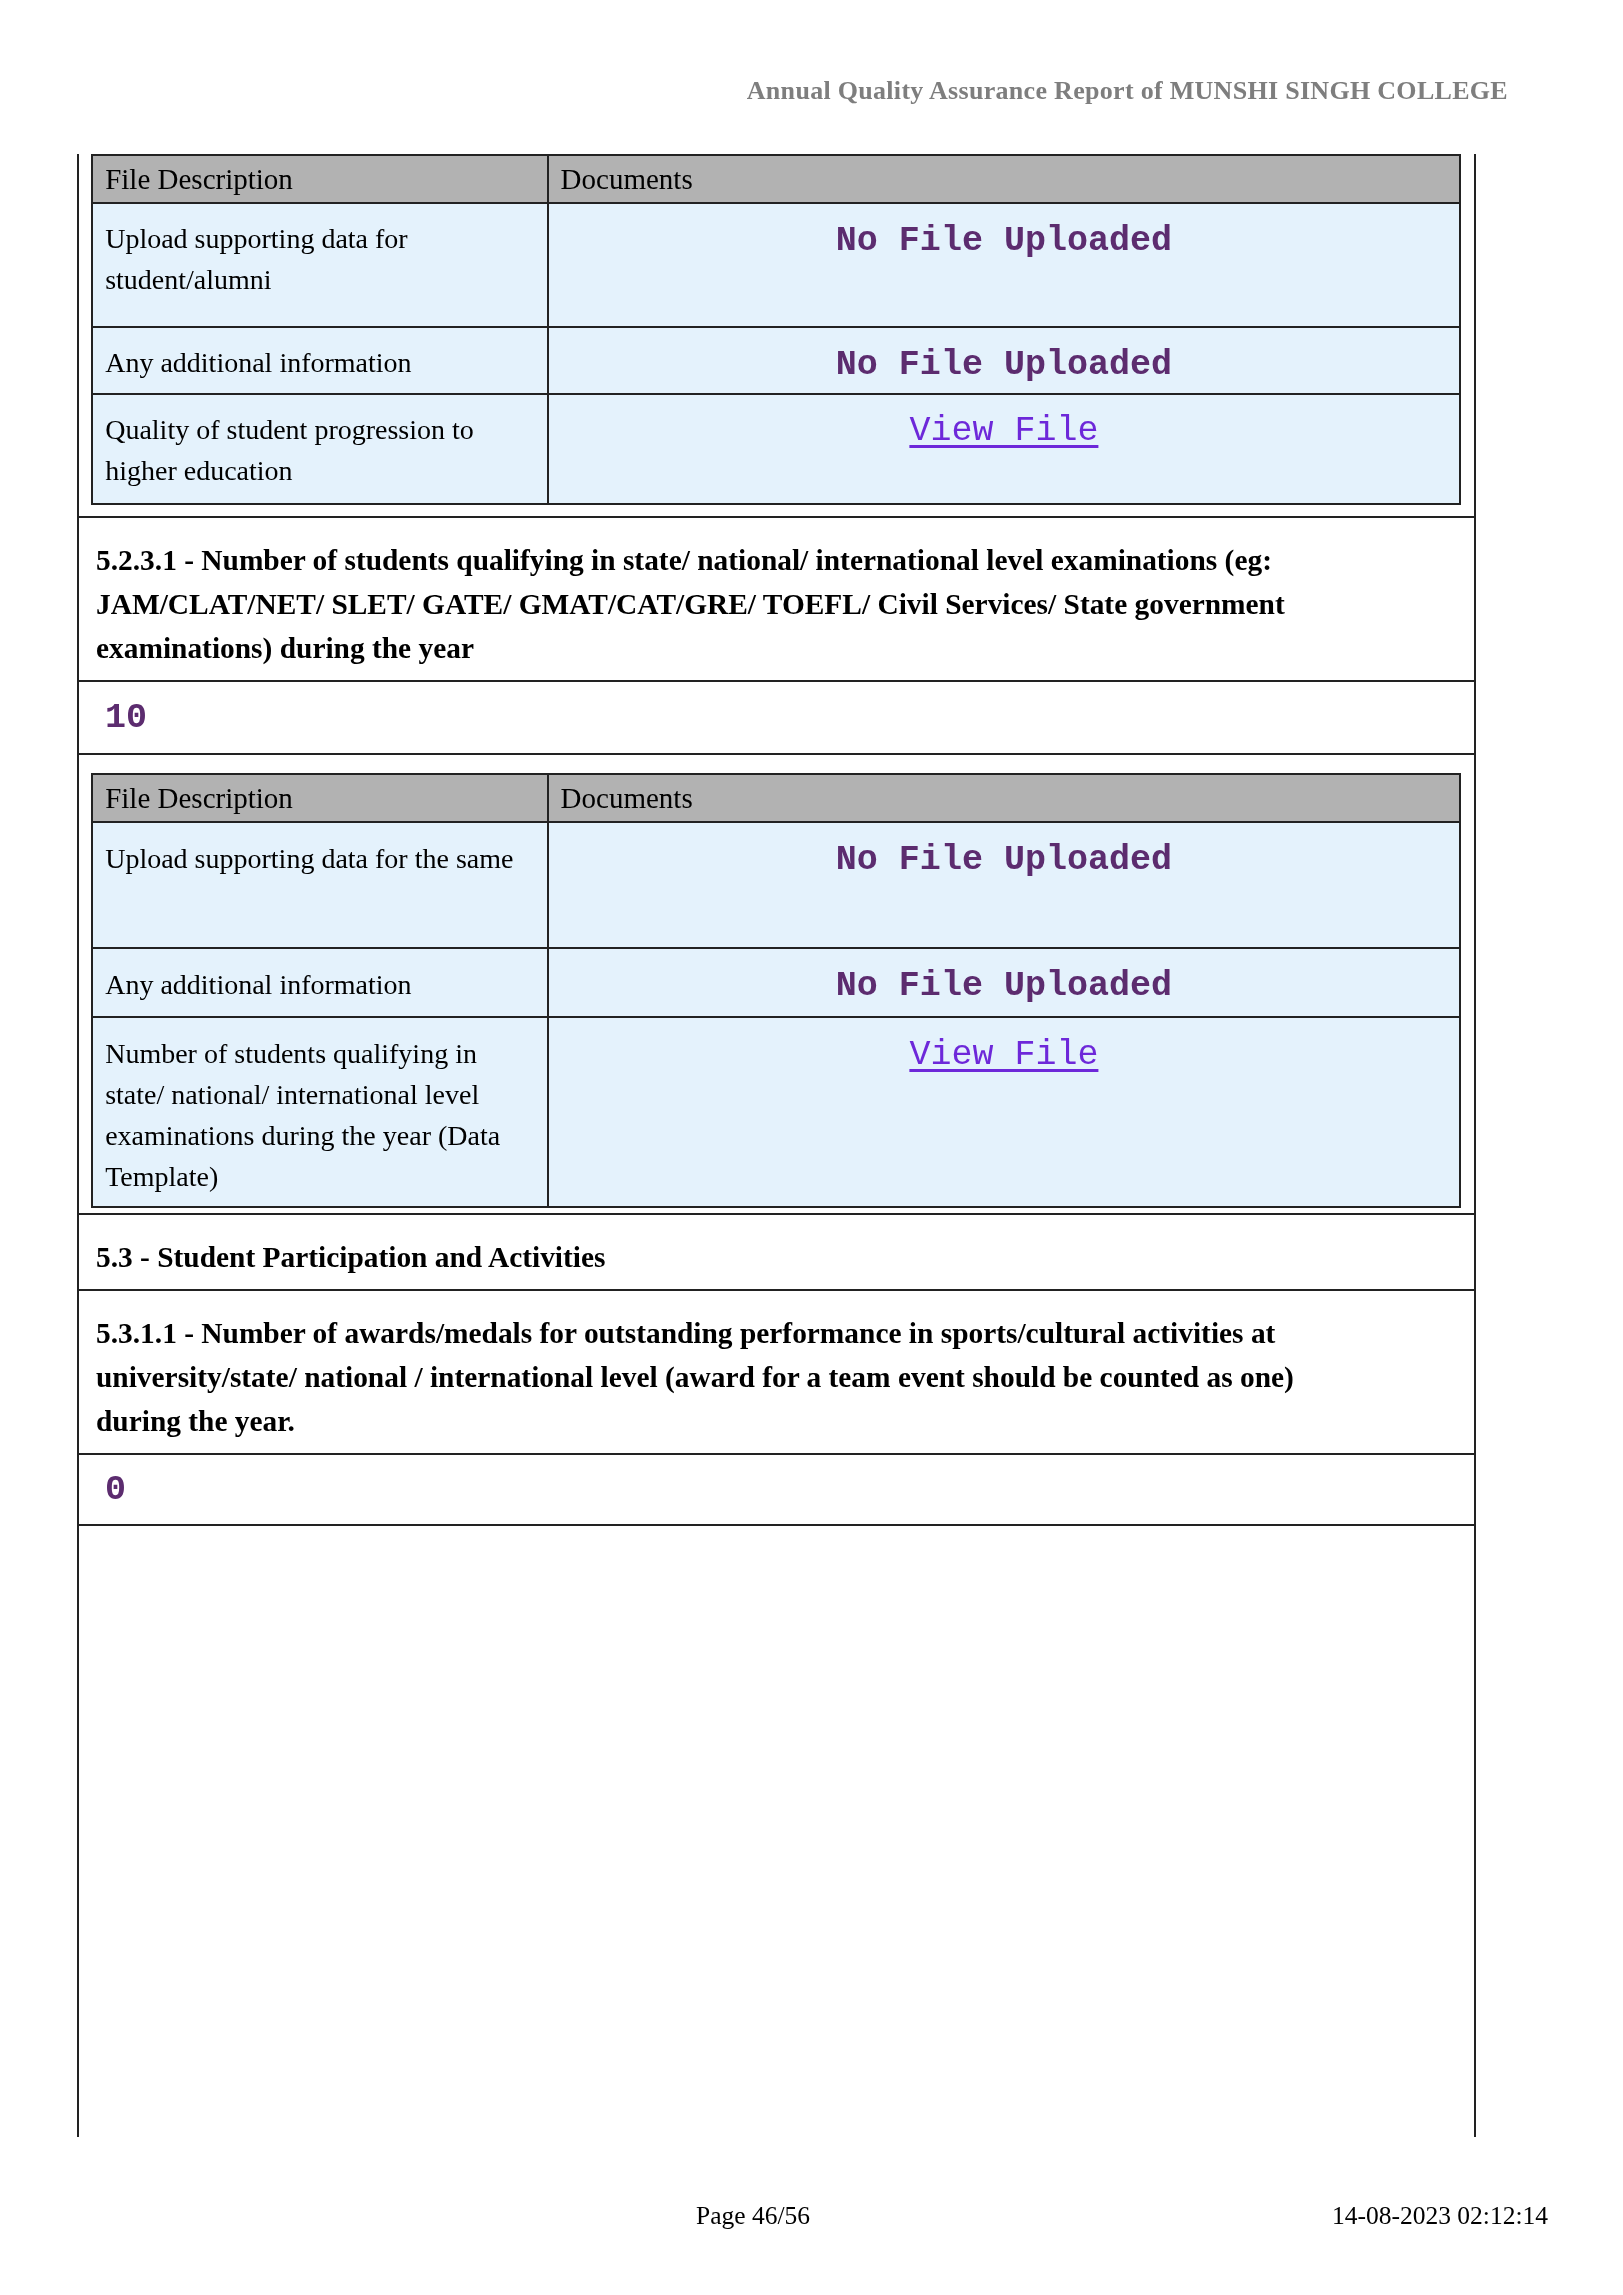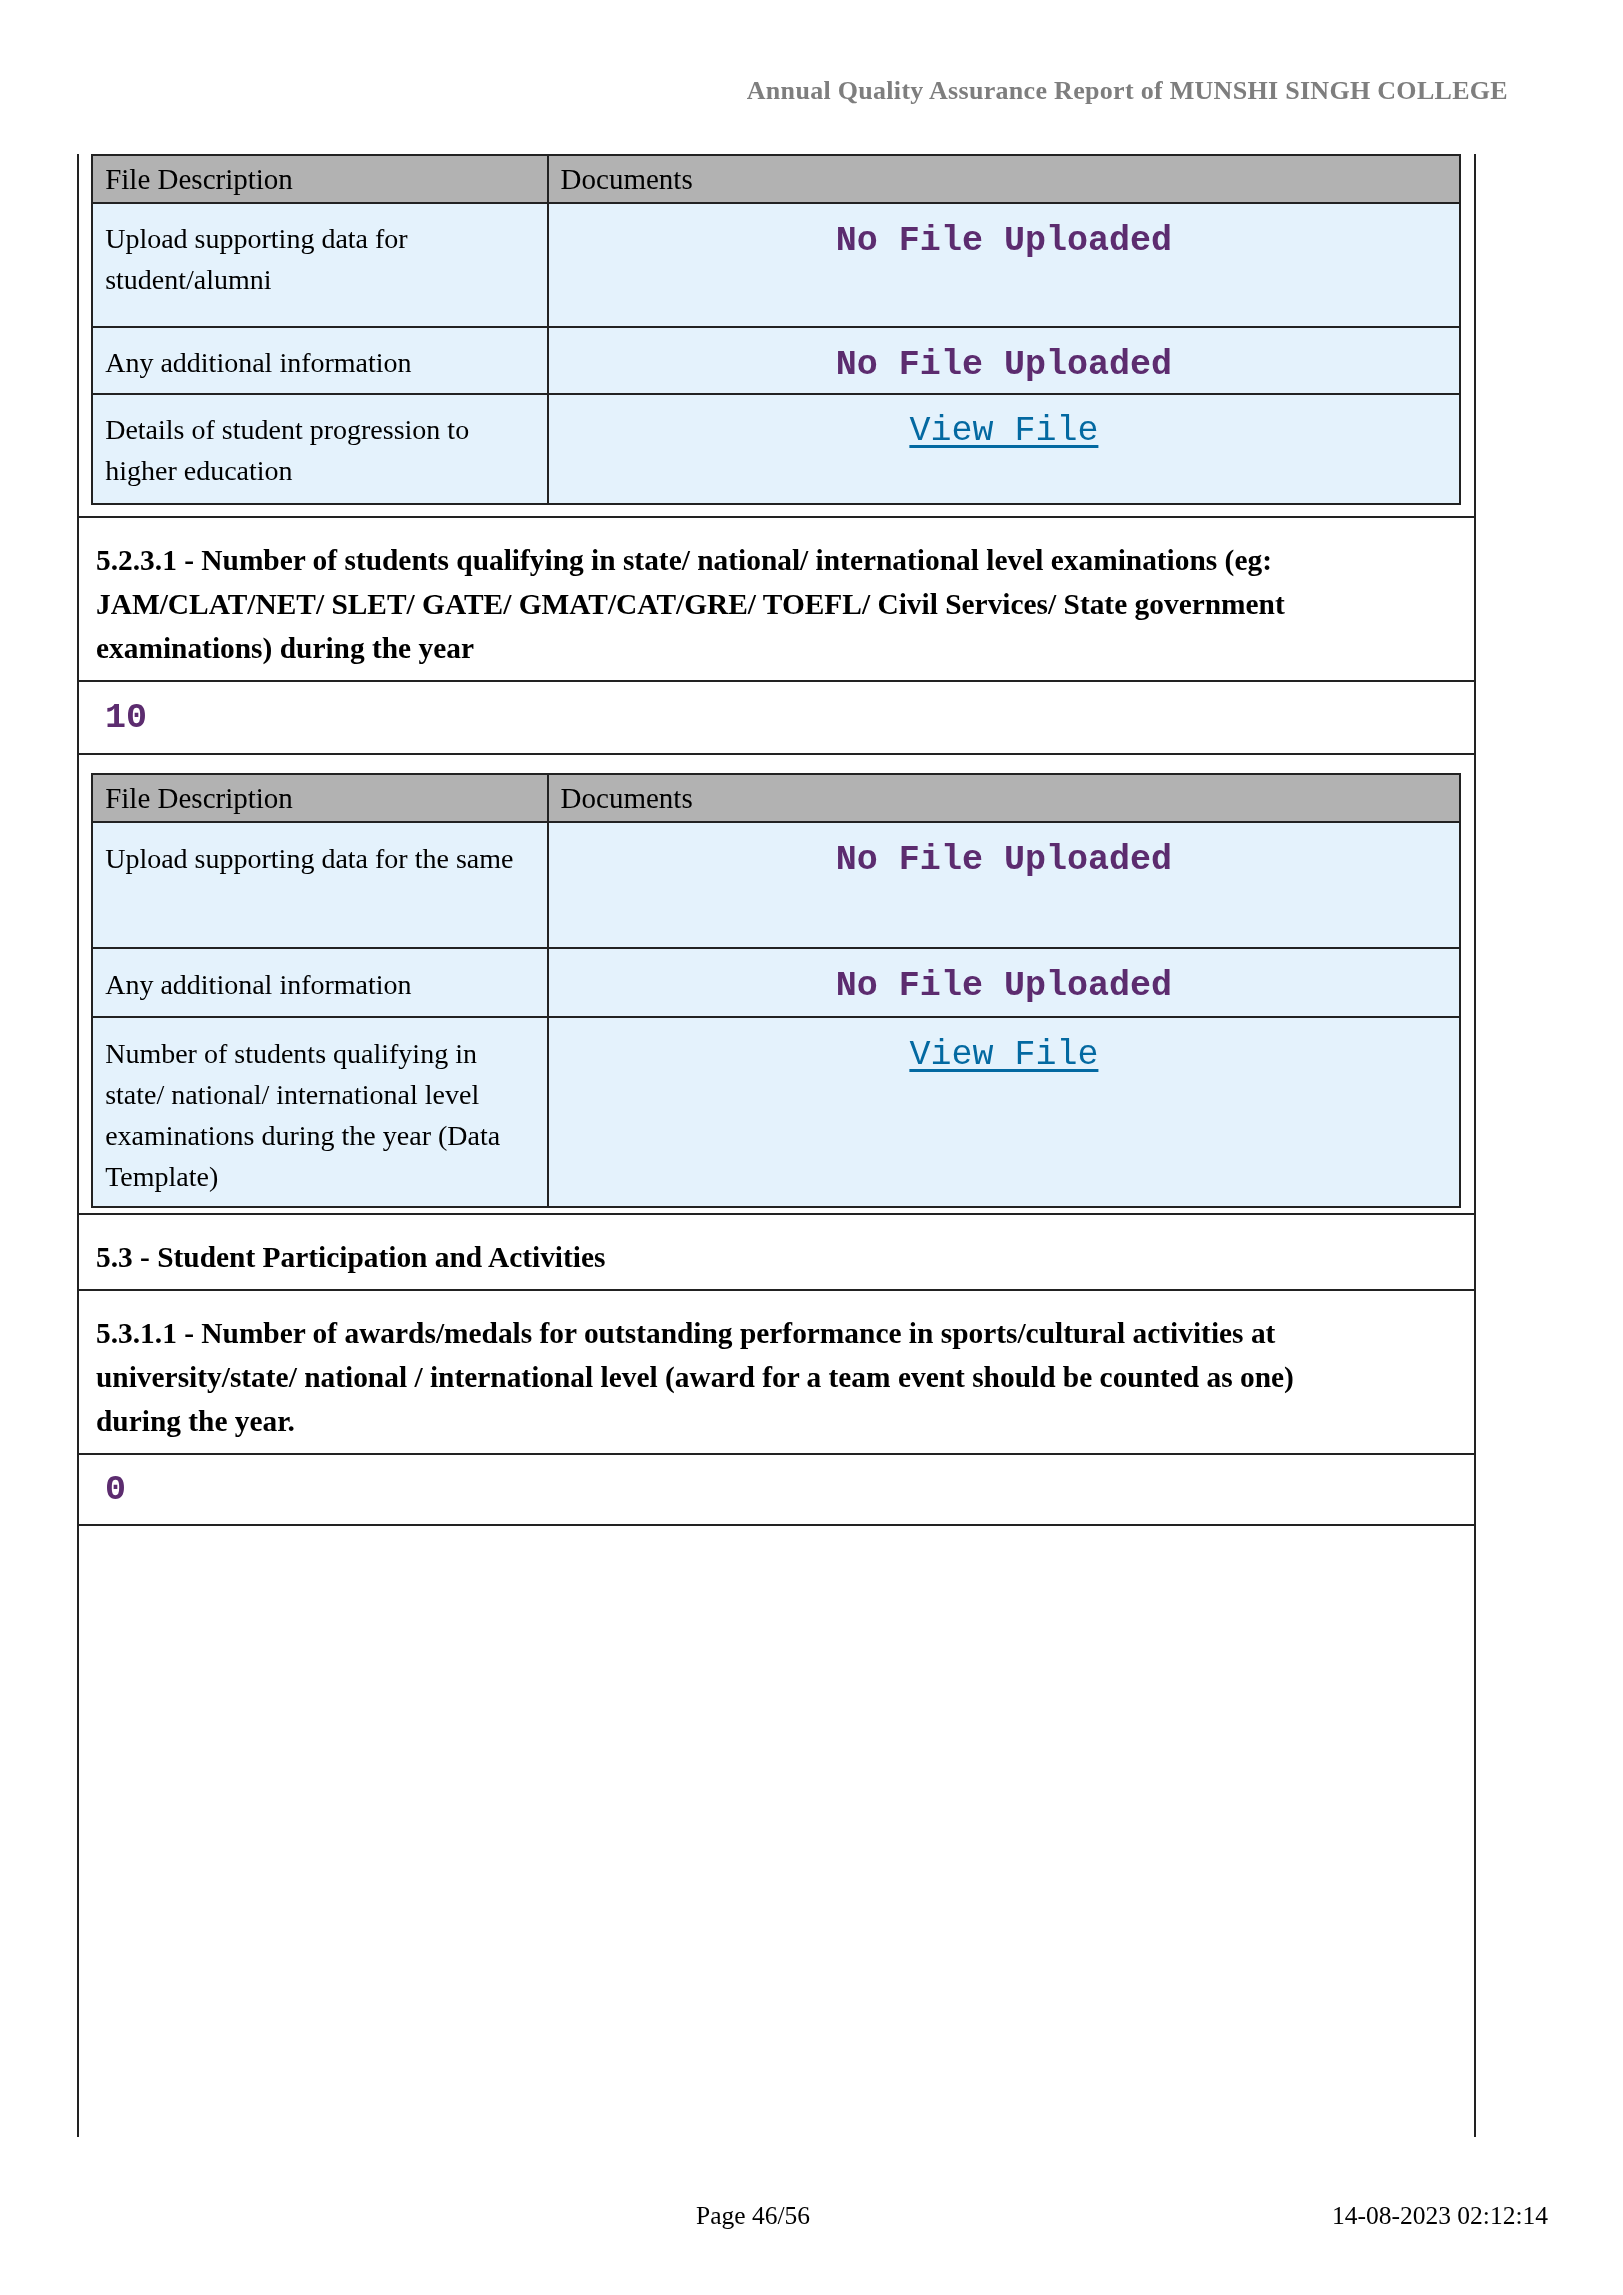--- a/index.html
+++ b/index.html
@@ -28,21 +28,21 @@
     background:#b2b2b2; text-align:left; font-weight:normal; font-size:29px;
     padding:6.5px 6.5px 6.5px 11.8px; vertical-align:middle; border-bottom-width:2.6px;
   }
   table.file-table td { background:#e4f2fc; vertical-align:top; font-size:28px; line-height:41px; }
   td.cell-label { padding:14.4px 11.8px 9.2px 11.8px; }
   td.cell-doc   { text-align:center; padding-top:15.7px; }
   .col-desc { width:33.3%; }
 
   .no-file { font-family:"Liberation Mono", monospace; font-weight:bold; color:#5c2c6f;
              font-size:35px; letter-spacing:0; }
-  .view-file { font-family:"Liberation Mono", monospace; color:#0369a1; font-size:35px;
+  .view-file { font-family:"Liberation Mono", monospace; color:#6d28d9; font-size:35px;
                text-decoration:underline; text-underline-offset:5.2px; cursor:pointer; }
 
   
   .heading-row { padding:19.6px 105px 10.5px 17px; font-weight:bold; font-size:29.4px; line-height:44px; }
   .h-523  { min-height:143px; }
   .h-5231 { min-height:156px; }
   .h-53   { min-height:70px; }
   .h-531  { min-height:164px; }
   .h-5311 { min-height:142px; }
 
@@ -83,21 +83,21 @@
         <tbody>
           <tr style="height:124px">
             <td class="cell-label">Upload supporting data for student/alumni</td>
             <td class="cell-doc"><span class="no-file">No File Uploaded</span></td>
           </tr>
           <tr style="height:65px">
             <td class="cell-label">Any additional information</td>
             <td class="cell-doc"><span class="no-file">No File Uploaded</span></td>
           </tr>
           <tr style="height:110px">
-            <td class="cell-label">Details of student progression to higher education</td>
+            <td class="cell-label">Quality of student progression to higher education</td>
             <td class="cell-doc"><a href="#" class="view-file">View File</a></td>
           </tr>
         </tbody>
       </table>
     </div>
 
 
     <div class="row heading-row h-5231">5.2.3.1 - Number of students qualifying in state/ national/ international level examinations (eg: JAM/CLAT/NET/ SLET/ GATE/ GMAT/CAT/GRE/ TOEFL/ Civil Services/ State government examinations) during the year</div>
 
     <div class="row value-row v-10">10</div>

